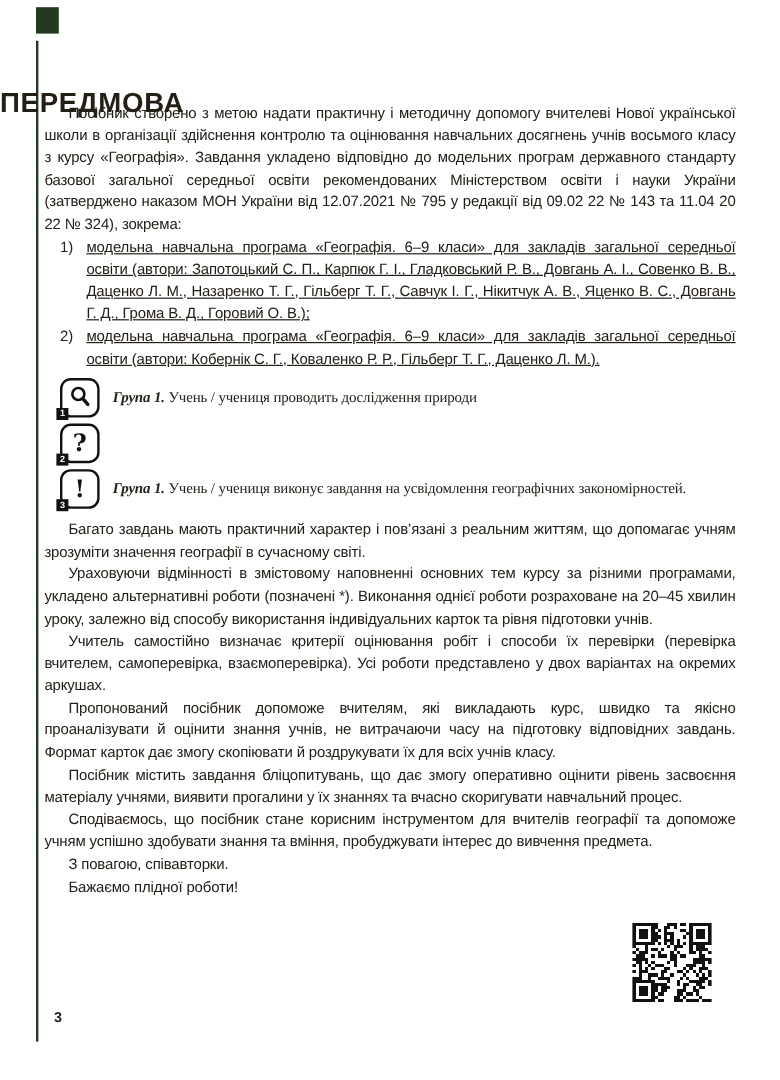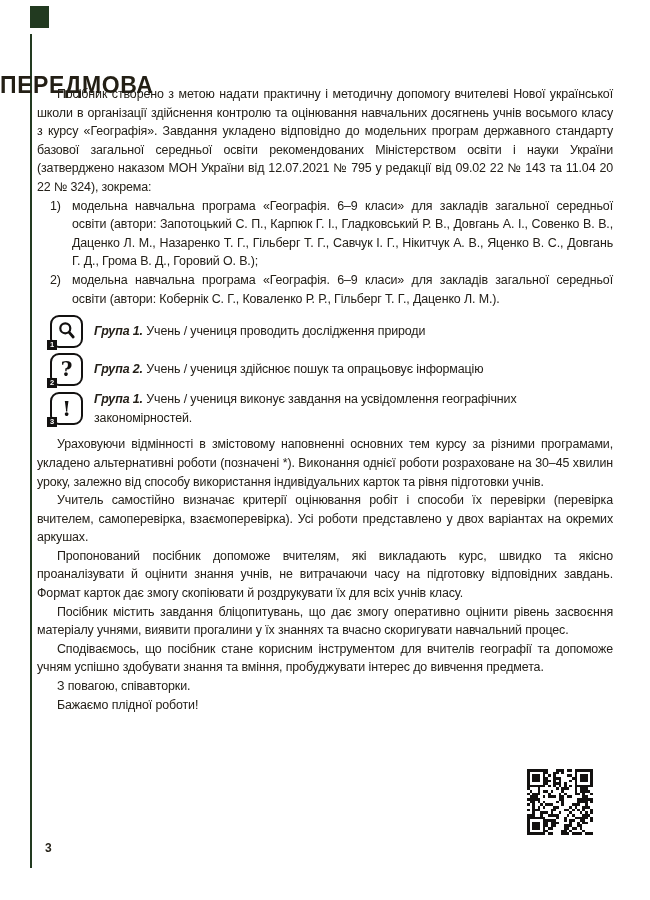--- a/index.html
+++ b/index.html
@@ -13,37 +13,37 @@
     position:absolute; top:57px; left:0; width:100%; text-align:left;
     font-size:23px; font-weight:bold; letter-spacing:0.6px; color:#231f15;
   }
   .content {
     position:absolute; left:37px; top:85px; width:576px;
     font-size:12.45px; line-height:18.6px; letter-spacing:-0.12px; text-align:justify;
   }
   p.body-p { margin:0; text-indent:20px; }
   .list-row { display:flex; margin:0; }
   .list-num { flex:0 0 22px; padding-left:13px; }
-  .list-text { flex:1 1 auto; text-align:justify; }
+  .list-text { flex:1 1 auto; text-align:justify;text-decoration:underline; }
   .groups { margin:6px 0 8px 0; }
   .group-row { display:flex; align-items:center; margin:4px 0 4px 13px; min-height:34px; text-align:left; }
   .group-icon {
     width:29px; height:29px; border:2.2px solid #131110; border-radius:9px;
     position:relative; display:flex; align-items:center; justify-content:center;
     flex:none; background:#fff;
   }
   .group-icon .glyph {
     font-family:"DejaVu Serif", serif; font-weight:bold; font-size:20px; line-height:1; color:#131110;
   }
   .badge {
     position:absolute; left:-5px; bottom:-4px; width:10px; height:10px; background:#131110;
     color:#ffffff; font-size:7.5px; font-weight:bold; line-height:10px; text-align:center;
     font-family:"Liberation Sans", sans-serif;
   }
-  .group-text { margin:0 0 0 11px; }
+  .group-text { margin:0 0 0 11px;font-family:Liberation Serif, serif; }
   .group-label { font-weight:bold; font-style:italic; }
   .qr { position:absolute; left:527px; top:769px; width:66px; height:66px; }
   .page-number { position:absolute; left:45px; top:841px; font-size:12px; font-weight:bold; color:#231f15; }
 </style>
 </head>
 <body>
 
 <div class="corner-square"></div>
 <div class="edge-rule"></div>
 
@@ -68,31 +68,31 @@
           </svg>
           <span class="badge">1</span>
         </span>
         <p class="group-text"><span class="group-label">Група 1.</span> <span>Учень / учениця проводить дослідження природи</span></p>
       </div>
       <div class="group-row">
         <span class="group-icon">
           <span class="glyph">?</span>
           <span class="badge">2</span>
         </span>
-        <p class="group-text"><span class="group-label">Група 2.</span> <span>Учень / учениця здійснює пошук та опрацьовує інформацію</span></p>
       </div>
       <div class="group-row">
         <span class="group-icon">
           <span class="glyph">!</span>
           <span class="badge">3</span>
         </span>
         <p class="group-text"><span class="group-label">Група 1.</span> <span>Учень / учениця виконує завдання на усвідомлення географічних закономірностей.</span></p>
       </div>
     </div>
-    <p class="body-p">Ураховуючи відмінності в змістовому наповненні основних тем курсу за різними програмами, укладено альтернативні роботи (позначені *). Виконання однієї роботи розраховане на 30–45 хвилин уроку, залежно від способу використання індивідуальних карток та рівня підготовки учнів.</p>
+    <p class="body-p">Багато завдань мають практичний характер і пов’язані з реальним життям, що допомагає учням зрозуміти значення географії в сучасному світі.</p>
+    <p class="body-p">Ураховуючи відмінності в змістовому наповненні основних тем курсу за різними програмами, укладено альтернативні роботи (позначені *). Виконання однієї роботи розраховане на 20–45 хвилин уроку, залежно від способу використання індивідуальних карток та рівня підготовки учнів.</p>
     <p class="body-p">Учитель самостійно визначає критерії оцінювання робіт і способи їх перевірки (перевірка вчителем, самоперевірка, взаємоперевірка). Усі роботи представлено у двох варіантах на окремих аркушах.</p>
     <p class="body-p">Пропонований посібник допоможе вчителям, які викладають курс, швидко та якісно проаналізувати й оцінити знання учнів, не витрачаючи часу на підготовку відповідних завдань. Формат карток дає змогу скопіювати й роздрукувати їх для всіх учнів класу.</p>
     <p class="body-p">Посібник містить завдання бліцопитувань, що дає змогу оперативно оцінити рівень засвоєння матеріалу учнями, виявити прогалини у їх знаннях та вчасно скоригувати навчальний процес.</p>
     <p class="body-p">Сподіваємось, що посібник стане корисним інструментом для вчителів географії та допоможе учням успішно здобувати знання та вміння, пробуджувати інтерес до вивчення предмета.</p>
     <p class="body-p">З повагою, співавторки.</p>
     <p class="body-p">Бажаємо плідної роботи!</p>
   </main>
 
 <div class="qr">
   <svg id="qr-svg" width="66" height="66" viewBox="0 0 25 25" shape-rendering="crispEdges">

